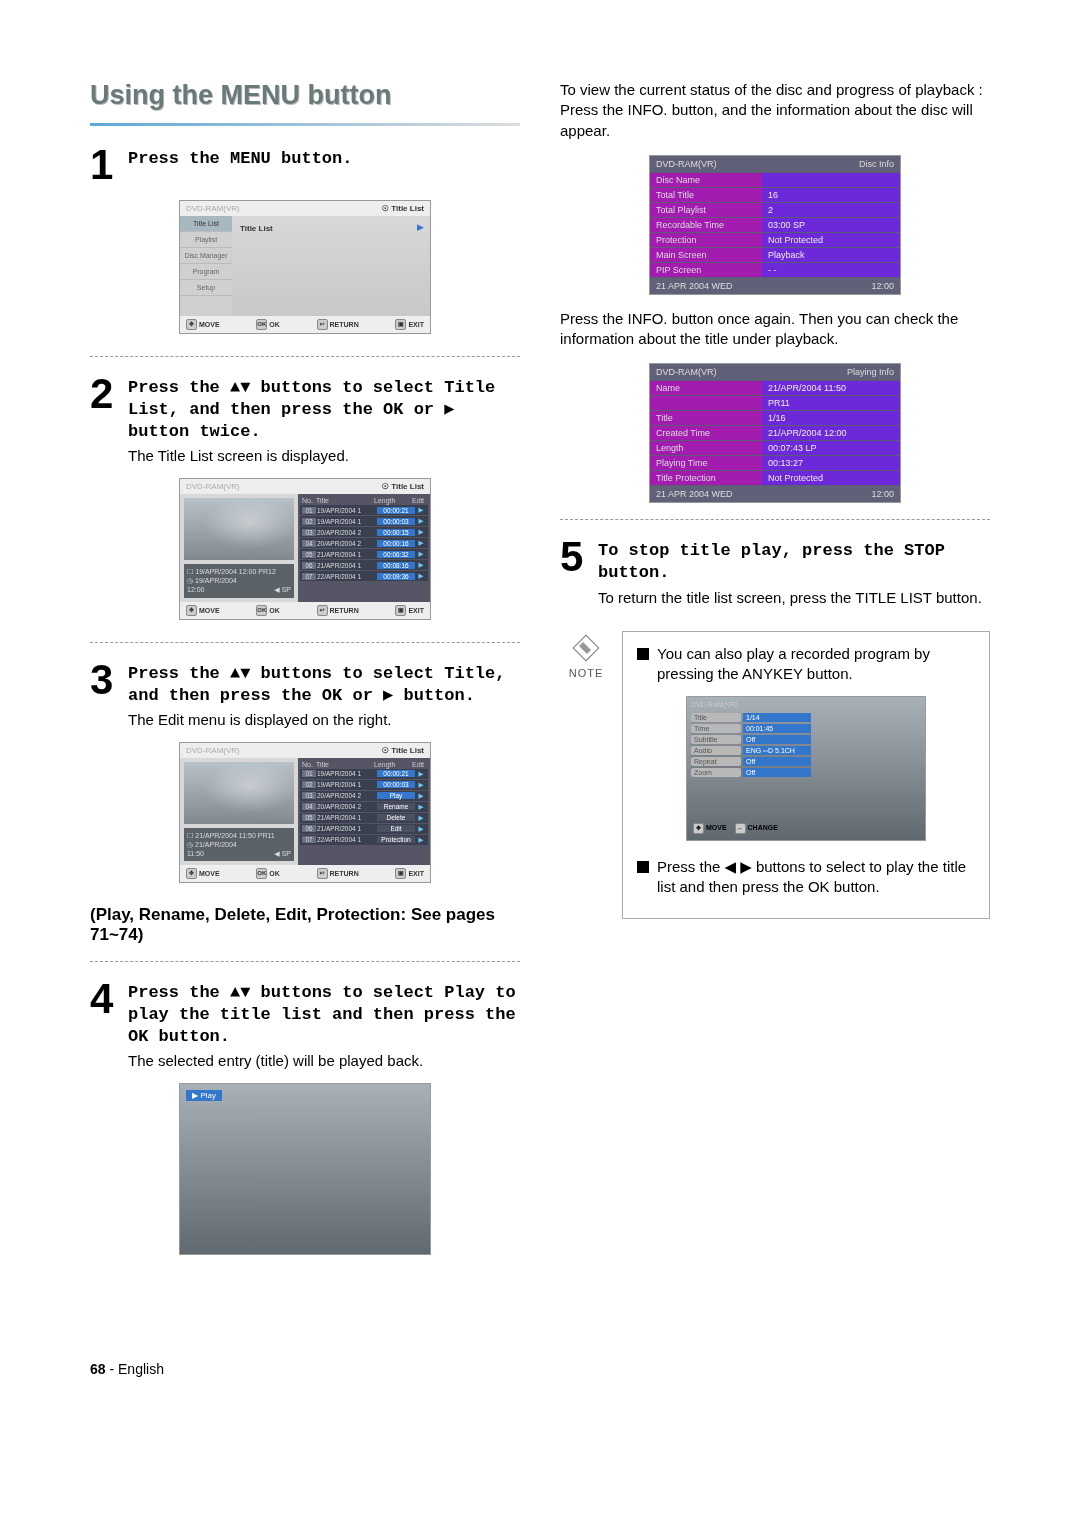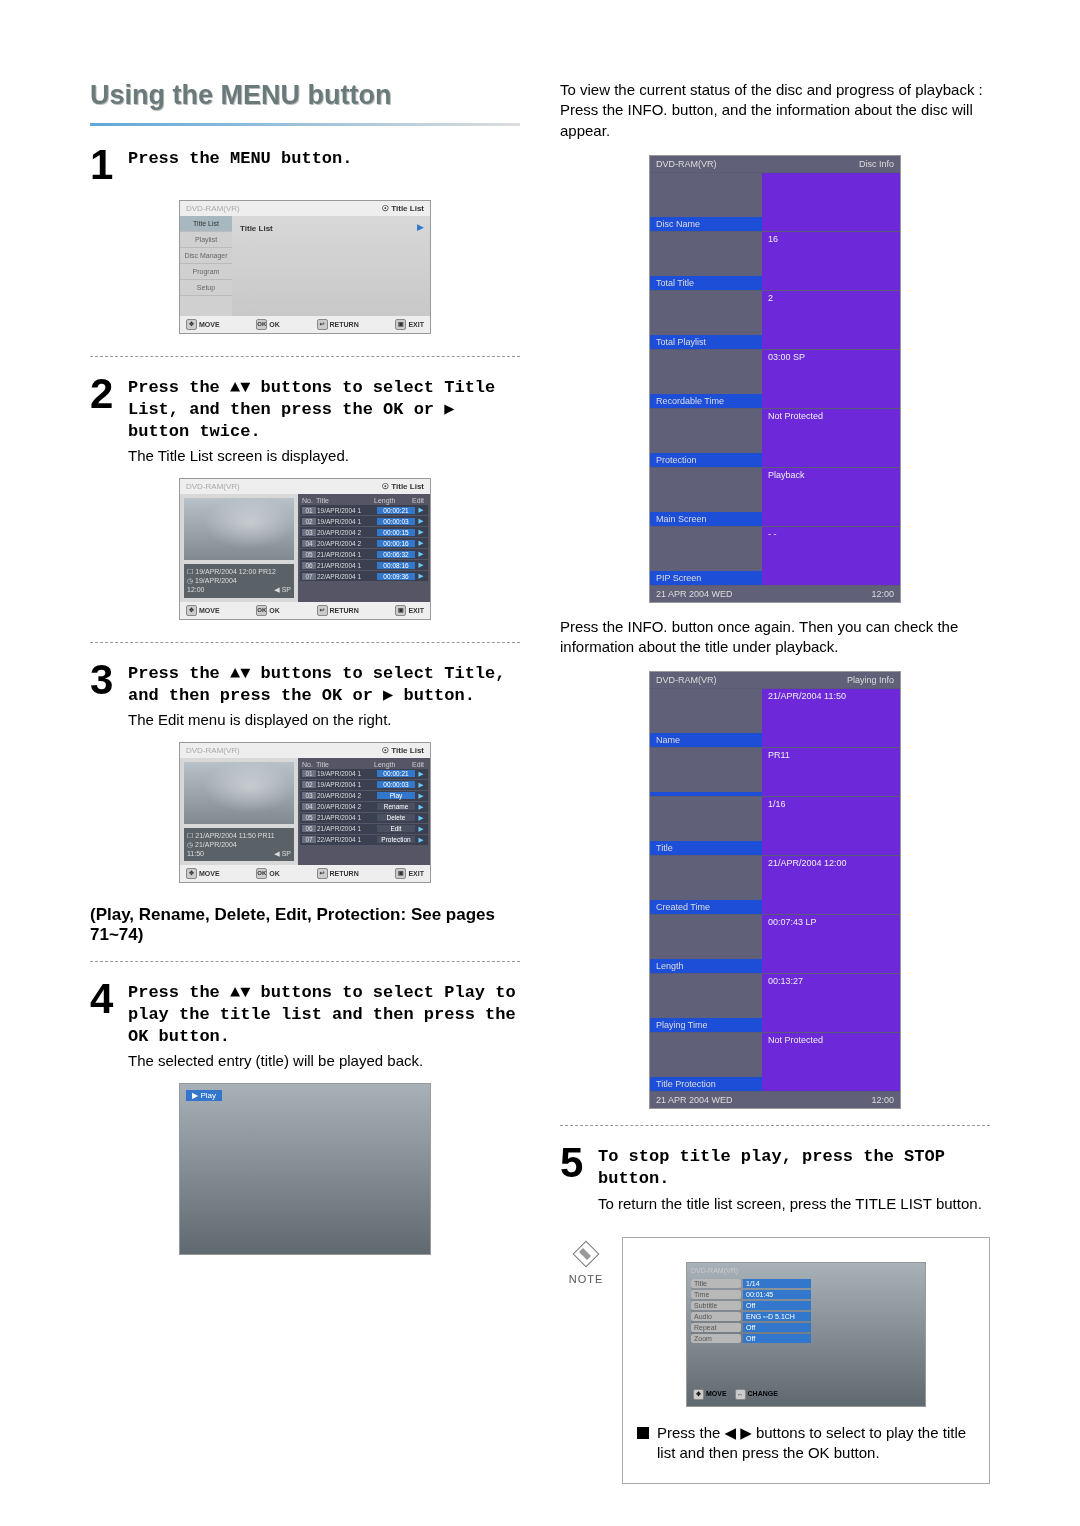--- a/index.html
+++ b/index.html
@@ -233,21 +233,21 @@
     justify-content:space-between;
     background:#606078;
     padding:3px 6px;
     margin-bottom:1px;
   }
   .info-row {
     display:flex;
     background:#606078;
     margin-bottom:1px;
   }
-  .info-row .k { width:100px; padding:2px 6px; background:#1d4ed8;margin-top:44px;}
+  .info-row .k { width:100px; padding:2px 6px; background:#a21caf;}
   .info-row .v { flex:1; padding:2px 6px; background:#6d28d9; color:#eee;}
   .info-foot {
     display:flex; justify-content:space-between;
     background:#606078; padding:3px 6px;
   }
 
   .body-text {
     font-size: 15px;
     line-height: 1.35;
     margin-bottom: 14px;
@@ -649,20 +649,24 @@
 
     <div style="position:relative; margin-left:62px;">
       <div class="note-icon-wrap">
         <svg width="30" height="30" viewBox="0 0 30 30">
               <rect x="6" y="6" width="18" height="18" fill="none" stroke="#777" stroke-width="1" transform="rotate(45 15 15)"></rect>
               <path d="M12 9 L20 17 L16 21 L8 13 Z" fill="#999"></path>
             </svg>
         <div style="font-size:11px;color:#555;letter-spacing:1px;">NOTE</div>
       </div>
       <div class="note-box">
+        <div class="bullet-line">
+          <div class="sq"></div>
+          <div>You can also play a recorded program by pressing the ANYKEY button.</div>
+        </div>
         <div class="anykey-img">
           <div style="position:absolute;top:4px;left:4px;font-size:7px;color:#ccc;">DVD-RAM(VR)</div>
           <div class="anykey-panel" style="margin-top:12px;">
             <div id="anyrows">
                   <div class="any-row">
                     <div class="any-label">Title</div>
                     <div class="any-val">1/14</div>
                   </div>
                   <div class="any-row">
                     <div class="any-label">Time</div>

